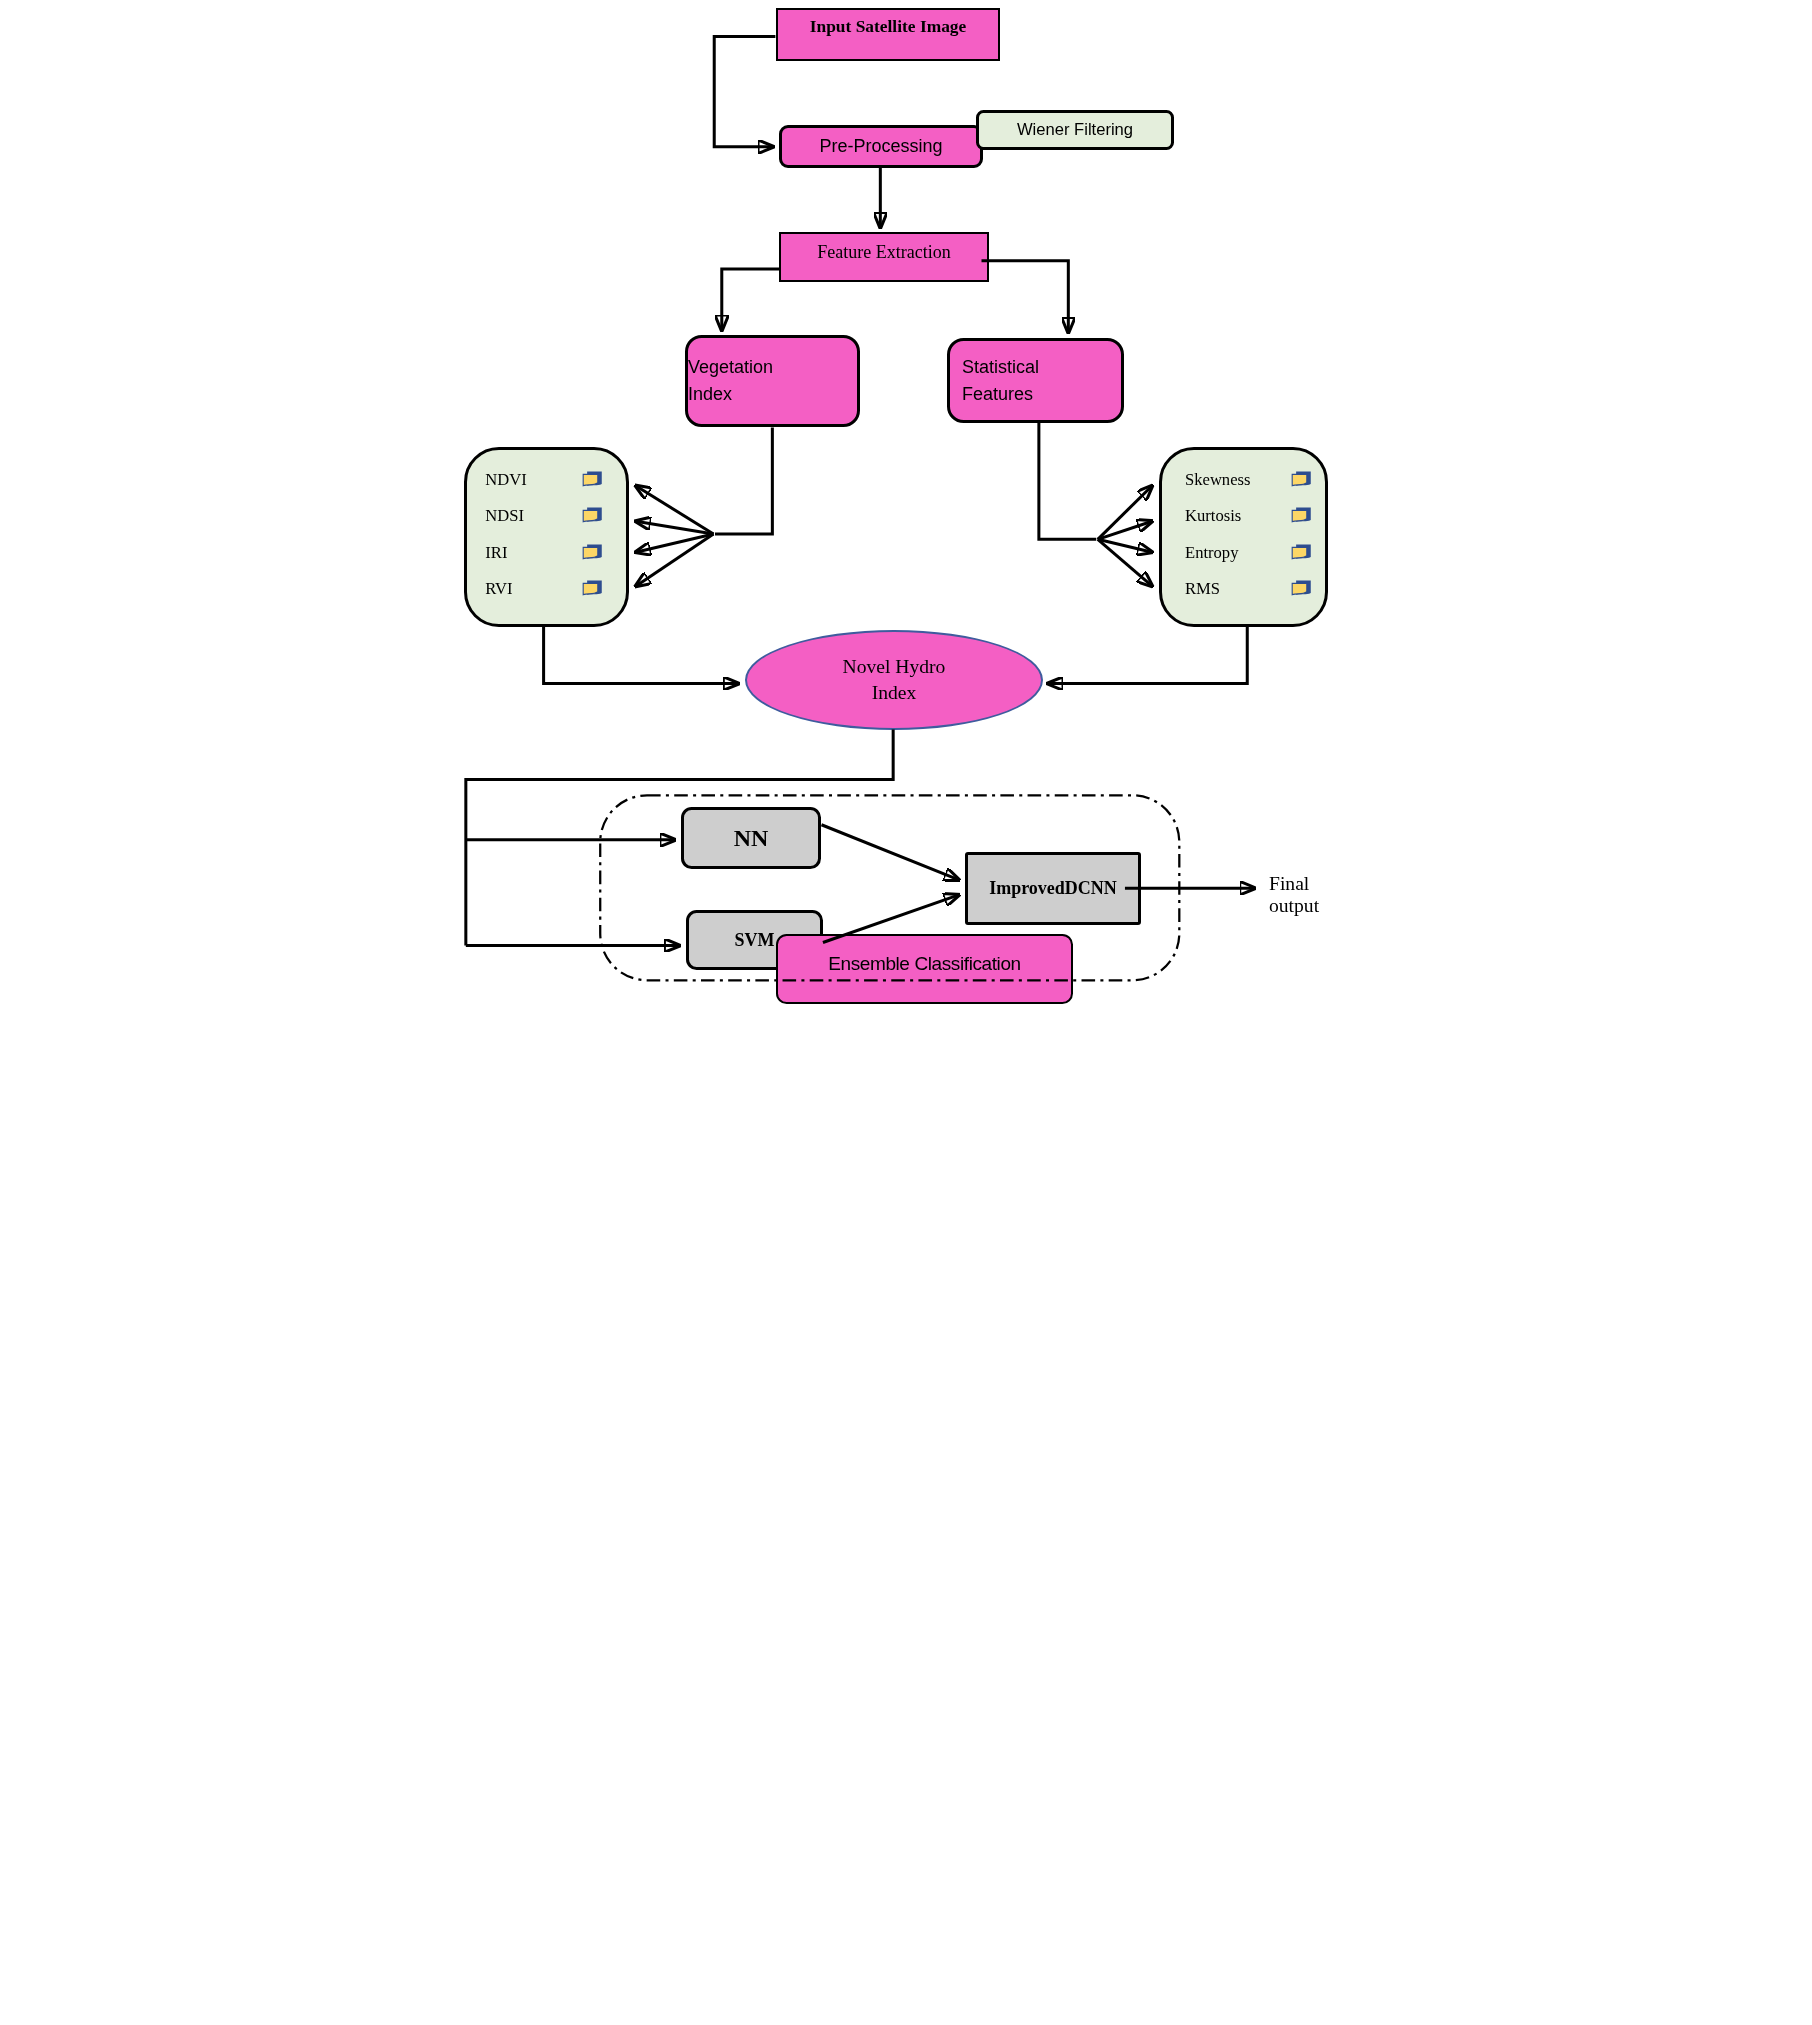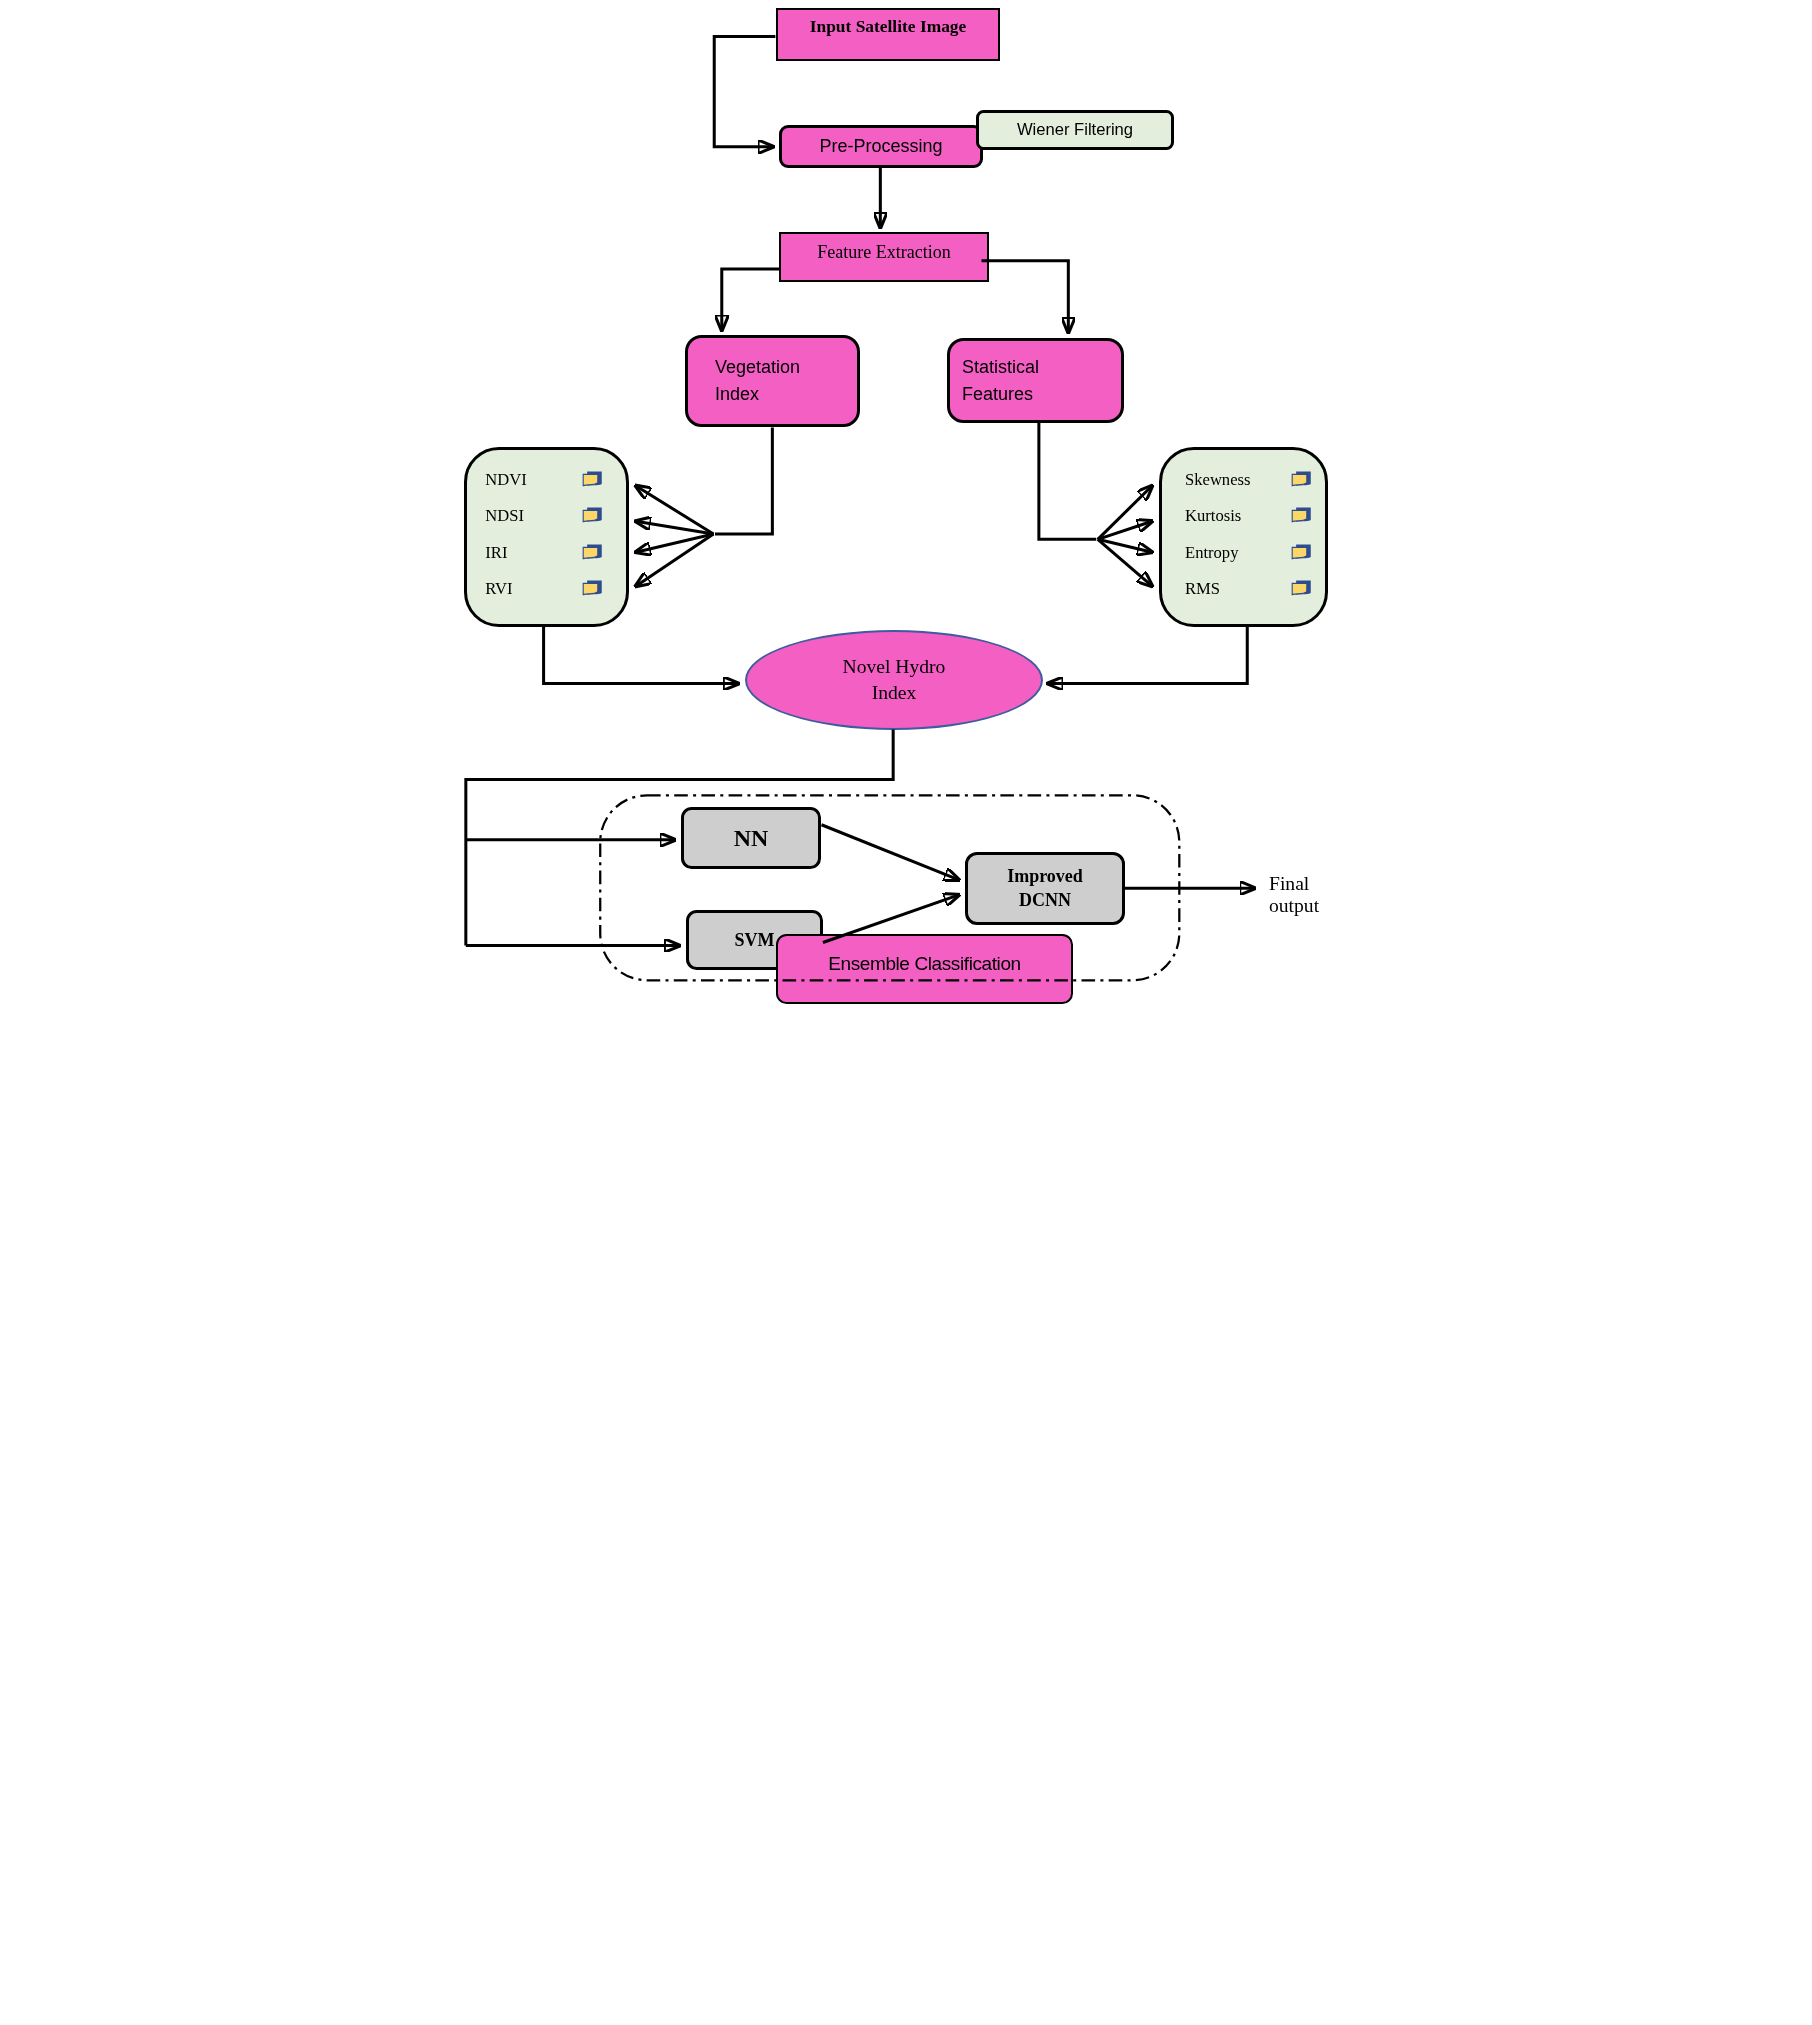--- a/index.html
+++ b/index.html
@@ -27,43 +27,43 @@
   .input-box{left:323px;top:7.6px;width:224px;height:53px;font-size:17.4px;
     align-items:flex-start;padding-top:6.8px;font-weight:600;}
   .pre-box{left:326px;top:125px;width:204px;height:43px;border-radius:9px;
     font-size:18px;border-width:3px;z-index:1;}
   .wiener-box{left:523px;top:110px;width:198px;height:40px;border-radius:7.6px;
     font-size:16.6px;border-width:3px;z-index:2;}
   .fe-box{left:326px;top:232px;width:210px;height:50px;font-size:18px;
     align-items:flex-start;padding-top:7.6px;}
   .vi-box{left:232px;top:335px;width:175px;height:92px;border-radius:16.6px;
     font-size:18px;flex-direction:column;align-items:flex-start;justify-content:center;
-    padding-left:27px;line-height:1.5;border-width:3px;}
+    line-height:1.5;border-width:3px;}
   .sf-box{left:494px;top:338px;width:177px;height:85px;border-radius:16.6px;
     font-size:18px;flex-direction:column;align-items:flex-start;justify-content:center;
     padding-left:12px;line-height:1.5;border-width:3px;}
   .metric-box{border-radius:35px;border-width:3px;flex-direction:column;
     justify-content:space-between;align-items:stretch;}
   .metric-box.left{left:11.3px;top:447px;width:165px;height:180px;padding:15px 12px 19.6px 18px;}
   .metric-box.right{left:706px;top:447px;width:169px;height:180px;padding:15px 13.6px 19.6px 23px;}
   .metric-row{display:flex;align-items:center;justify-content:space-between;height:30px;}
   .metric-label{font-family:"Liberation Serif",serif;font-size:16.6px;}
   .doc-icon{flex:0 0 auto;}
   .metric-box.left .doc-icon{margin-right:12px;}
 
   .ellipse{left:292px;top:630px;width:298px;height:100px;border-radius:50%;
     border:2.3px solid var(--ellipse-border);background:var(--pink);
     flex-direction:column;font-size:19.6px;line-height:1.35;font-family:"Liberation Serif",serif;}
 
   .nn-box{left:228px;top:807px;width:140px;height:62px;border-radius:10.6px;
     font-size:24px;font-weight:bold;border-width:3px;}
   .svm-box{left:233px;top:910px;width:137px;height:60px;border-radius:10.6px;
     font-size:18px;font-weight:bold;border-width:3px;}
-  .dcnn-box{left:512px;top:852px;width:160px;height:73px;border-radius:12px;
-    font-size:18px;font-weight:bold;flex-direction:column;line-height:1.3;border-width:3px;}
+  .dcnn-box{left:512px;top:852px;width:176px;height:73px;border-radius:3px;
+    font-size:18px;font-weight:bold;flex-direction:row;line-height:1.3;border-width:3px;}
   .ensemble-box{left:323px;top:934px;width:297px;height:70px;border-radius:10.6px;
     font-size:19px;letter-spacing:-0.4px;padding-bottom:10.6px;border-width:2.3px;}
   .final-output{position:absolute;left:816px;top:873px;font-size:19.6px;
     font-family:"Liberation Serif",serif;color:#000;}
 
   svg.overlay{position:absolute;left:0;top:0;width:906px;height:1013px;
     pointer-events:none;z-index:5;}
   svg.overlay path{fill:none;stroke:var(--line);stroke-width:4;}
 </style>
 </head>

